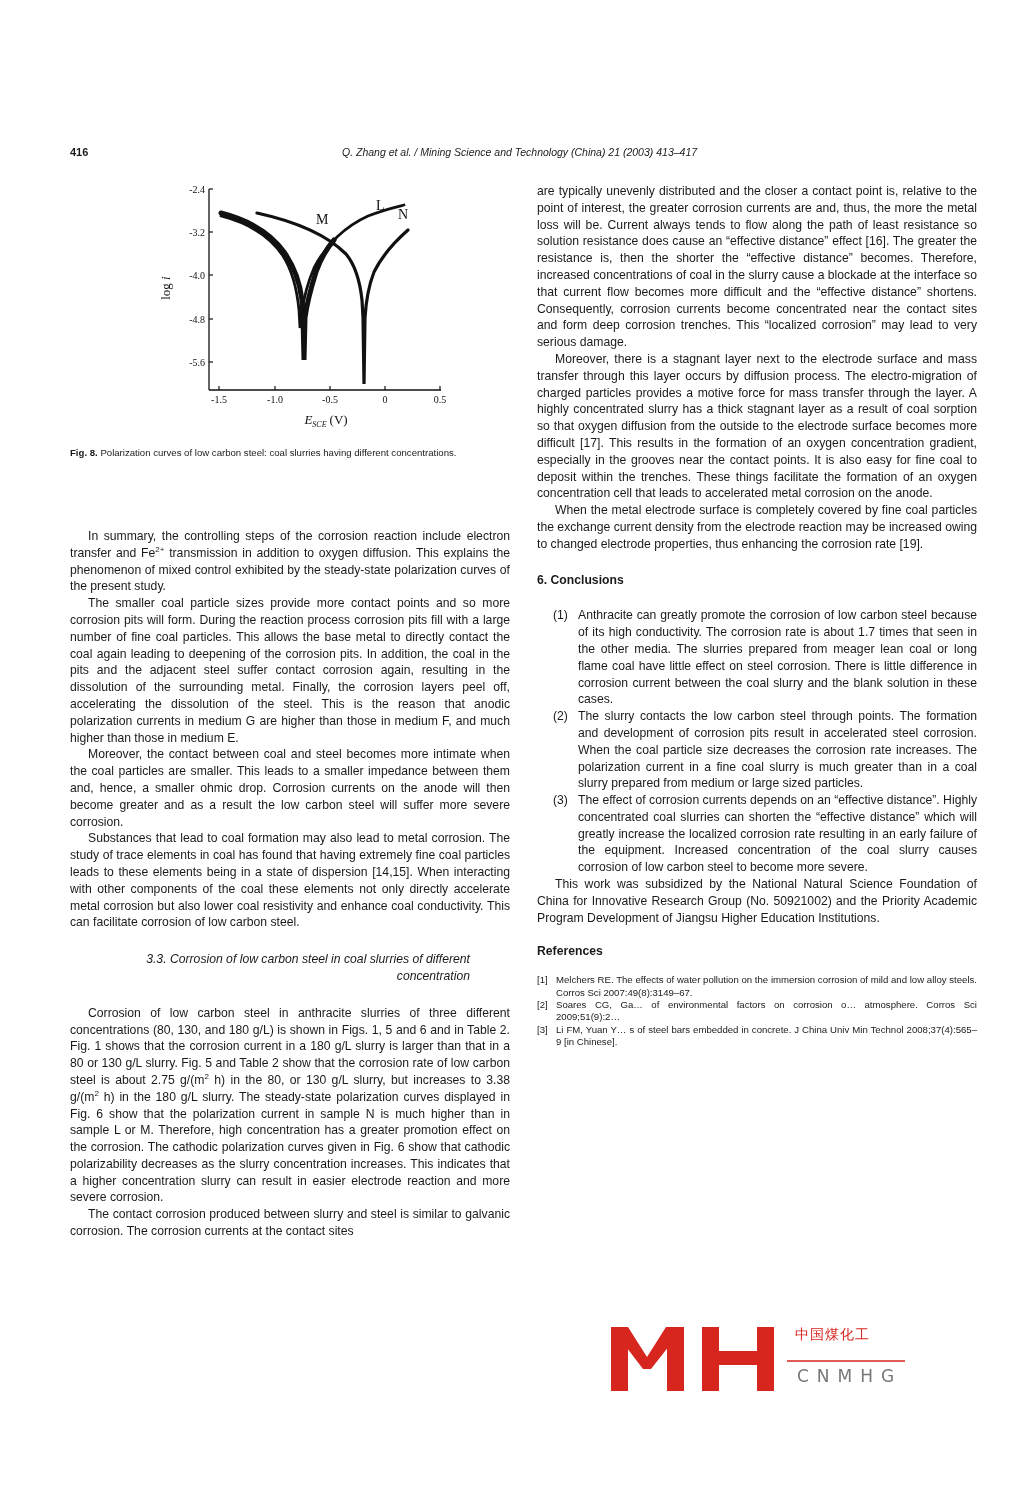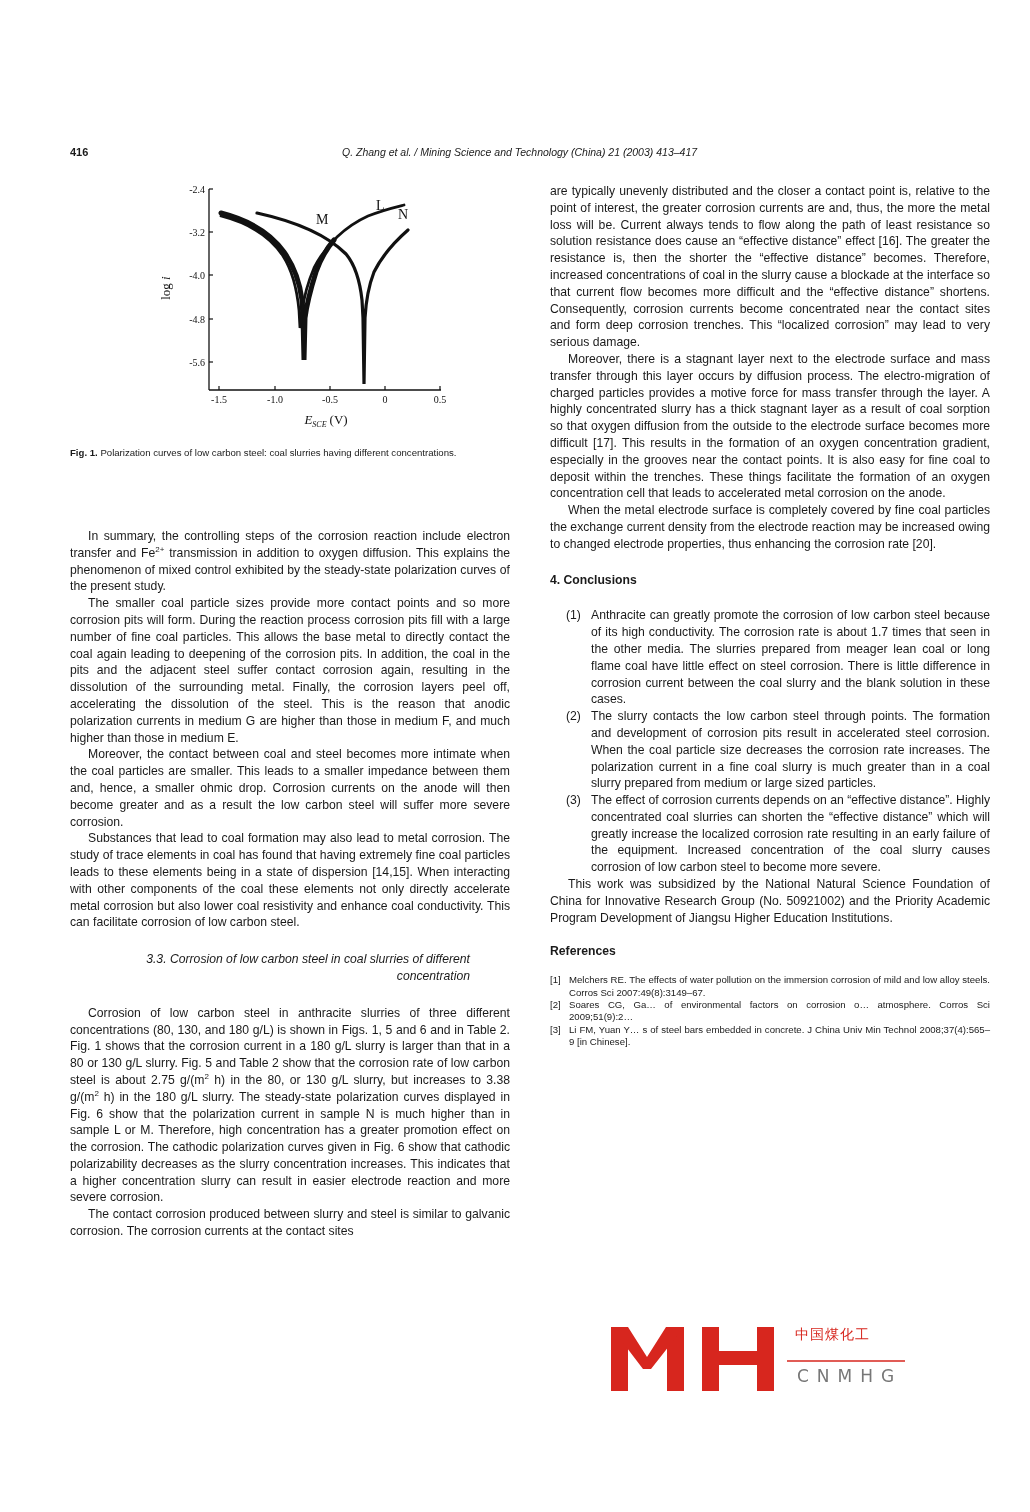--- a/index.html
+++ b/index.html
@@ -4,21 +4,21 @@
 <style>
   html, body { margin: 0; padding: 0; background: #ffffff; }
   body { width: 1030px; height: 1512px; position: relative; overflow: hidden; color: #1a1a1a; font-family: "Liberation Sans", sans-serif; }
   .abs { position: absolute; padding-left: 8px; }
   .running-head { top: 146px; left: 0; width: 1030px; height: 18px; font-size: 11px; }
   .page-num { position: absolute; left: 70px; top: 0; font-weight: bold; }
   .journal-ref { position: absolute; left: 342px; top: 0; font-style: italic; font-size: 10.5px; }
   .col { position: absolute; font-family: "Liberation Sans", sans-serif; font-size: 12.2px; line-height: 16.8px; text-align: justify; }
   .col p { margin: 0; text-indent: 18px; }
   .left-col { left: 70px; width: 440px; }
-  .right-col { left: 550px; width: 440px; }
+  .right-col { left: 537px; width: 440px; }
   .fig-caption { font-size: 9.6px; line-height: 12.5px; text-align: justify; }
   .fig-caption b { font-weight: bold; }
   .sec-heading-italic { font-style: italic; font-size: 12.2px; line-height: 16.8px; }
   .sec-heading-bold { font-weight: bold; font-size: 12.2px; }
   .concl-list { list-style: none; margin: 0; padding: 0; }
   .concl-list li { position: relative; padding-left: 41px; }
   .concl-list li .num { position: absolute; left: 16px; top: 0; }
   .refs { font-size: 9.6px; line-height: 12.4px; }
   .refs .ref { position: relative; padding-left: 19px; text-align: justify; }
   .refs .ref .rnum { position: absolute; left: 0; top: 0; }
@@ -83,40 +83,40 @@
 
     <g font-size="14" fill="#111">
       <text x="308" y="224">M</text>
       <text x="368" y="210">L</text>
       <text x="390" y="219">N</text>
     </g>
   </svg>
 </div>
 
 <div class="col left-col fig-caption" style="top:447px;">
-  <b>Fig. 1.</b>
+  <b>Fig. 8.</b>
   <span>Polarization curves of low carbon steel: coal slurries having different concentrations.</span>
 </div>
 
 <div class="col left-col" style="top:505px;margin-top:23px;">
   <p><span>In summary, the controlling steps of the corrosion reaction include electron transfer and Fe</span><sup>2+</sup><span> transmission in addition to oxygen diffusion. This explains the phenomenon of mixed control exhibited by the steady-state polarization curves of the present study.</span></p>
   <p>The smaller coal particle sizes provide more contact points and so more corrosion pits will form. During the reaction process corrosion pits fill with a large number of fine coal particles. This allows the base metal to directly contact the coal again leading to deepening of the corrosion pits. In addition, the coal in the pits and the adjacent steel suffer contact corrosion again, resulting in the dissolution of the surrounding metal. Finally, the corrosion layers peel off, accelerating the dissolution of the steel. This is the reason that anodic polarization currents in medium G are higher than those in medium F, and much higher than those in medium E.</p>
   <p>Moreover, the contact between coal and steel becomes more intimate when the coal particles are smaller. This leads to a smaller impedance between them and, hence, a smaller ohmic drop. Corrosion currents on the anode will then become greater and as a result the low carbon steel will suffer more severe corrosion.</p>
   <p>Substances that lead to coal formation may also lead to metal corrosion. The study of trace elements in coal has found that having extremely fine coal particles leads to these elements being in a state of dispersion [14,15]. When interacting with other components of the coal these elements not only directly accelerate metal corrosion but also lower coal resistivity and enhance coal conductivity. This can facilitate corrosion of low carbon steel.</p>
   <div class="sec-heading-italic" style="margin-top:20px; text-align:right; padding-right:40px;">3.3. Corrosion of low carbon steel in coal slurries of different concentration</div>
   <p style="margin-top:20px;"><span>Corrosion of low carbon steel in anthracite slurries of three different concentrations (80, 130, and 180 g/L) is shown in Figs. 1, 5 and 6 and in Table 2. Fig. 1 shows that the corrosion current in a 180 g/L slurry is larger than that in a 80 or 130 g/L slurry. Fig. 5 and Table 2 show that the corrosion rate of low carbon steel is about 2.75 g/(m</span><sup>2</sup><span> h) in the 80, or 130 g/L slurry, but increases to 3.38 g/(m</span><sup>2</sup><span> h) in the 180 g/L slurry. The steady-state polarization curves displayed in Fig. 6 show that the polarization current in sample N is much higher than in sample L or M. Therefore, high concentration has a greater promotion effect on the corrosion. The cathodic polarization curves given in Fig. 6 show that cathodic polarizability decreases as the slurry concentration increases. This indicates that a higher concentration slurry can result in easier electrode reaction and more severe corrosion.</span></p>
   <p>The contact corrosion produced between slurry and steel is similar to galvanic corrosion. The corrosion currents at the contact sites</p>
 </div>
 
 <div class="col right-col" style="top:183px;">
   <p style="text-indent:0;">are typically unevenly distributed and the closer a contact point is, relative to the point of interest, the greater corrosion currents are and, thus, the more the metal loss will be. Current always tends to flow along the path of least resistance so solution resistance does cause an “effective distance” effect [16]. The greater the resistance is, then the shorter the “effective distance” becomes. Therefore, increased concentrations of coal in the slurry cause a blockade at the interface so that current flow becomes more difficult and the “effective distance” shortens. Consequently, corrosion currents become concentrated near the contact sites and form deep corrosion trenches. This “localized corrosion” may lead to very serious damage.</p>
   <p>Moreover, there is a stagnant layer next to the electrode surface and mass transfer through this layer occurs by diffusion process. The electro-migration of charged particles provides a motive force for mass transfer through the layer. A highly concentrated slurry has a thick stagnant layer as a result of coal sorption so that oxygen diffusion from the outside to the electrode surface becomes more difficult [17]. This results in the formation of an oxygen concentration gradient, especially in the grooves near the contact points. It is also easy for fine coal to deposit within the trenches. These things facilitate the formation of an oxygen concentration cell that leads to accelerated metal corrosion on the anode.</p>
-  <p>When the metal electrode surface is completely covered by fine coal particles the exchange current density from the electrode reaction may be increased owing to changed electrode properties, thus enhancing the corrosion rate [20].</p>
+  <p>When the metal electrode surface is completely covered by fine coal particles the exchange current density from the electrode reaction may be increased owing to changed electrode properties, thus enhancing the corrosion rate [19].</p>
 
-  <div class="sec-heading-bold" style="margin-top:19px; margin-bottom:19px;">4. Conclusions</div>
+  <div class="sec-heading-bold" style="margin-top:19px; margin-bottom:19px;">6. Conclusions</div>
 
   <ol class="concl-list">
     <li><span class="num">(1)</span><span>Anthracite can greatly promote the corrosion of low carbon steel because of its high conductivity. The corrosion rate is about 1.7 times that seen in the other media. The slurries prepared from meager lean coal or long flame coal have little effect on steel corrosion. There is little difference in corrosion current between the coal slurry and the blank solution in these cases.</span></li>
     <li><span class="num">(2)</span><span>The slurry contacts the low carbon steel through points. The formation and development of corrosion pits result in accelerated steel corrosion. When the coal particle size decreases the corrosion rate increases. The polarization current in a fine coal slurry is much greater than in a coal slurry prepared from medium or large sized particles.</span></li>
     <li><span class="num">(3)</span><span>The effect of corrosion currents depends on an “effective distance”. Highly concentrated coal slurries can shorten the “effective distance” which will greatly increase the localized corrosion rate resulting in an early failure of the equipment. Increased concentration of the coal slurry causes corrosion of low carbon steel to become more severe.</span></li>
   </ol>
 
   <p>This work was subsidized by the National Natural Science Foundation of China for Innovative Research Group (No. 50921002) and the Priority Academic Program Development of Jiangsu Higher Education Institutions.</p>
 
   <div class="sec-heading-bold" style="margin-top:17px; margin-bottom:14px;">References</div>

